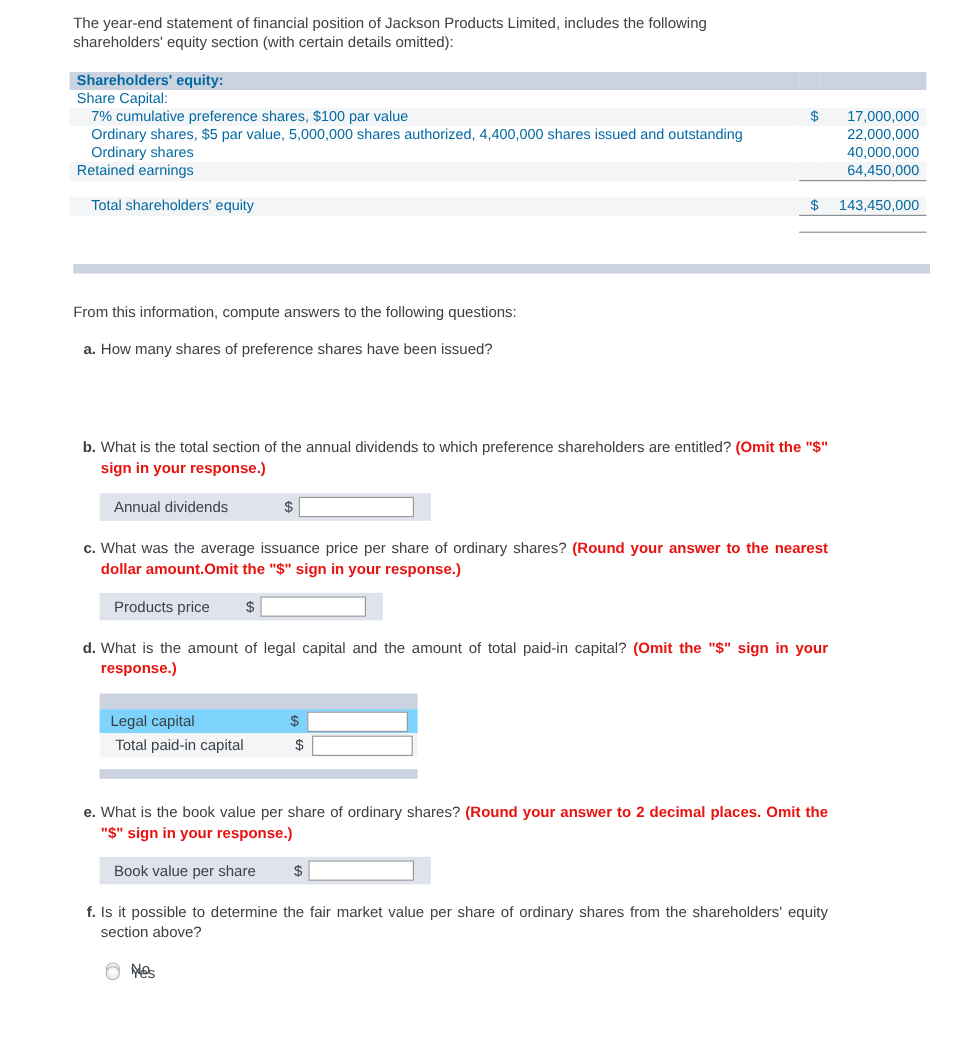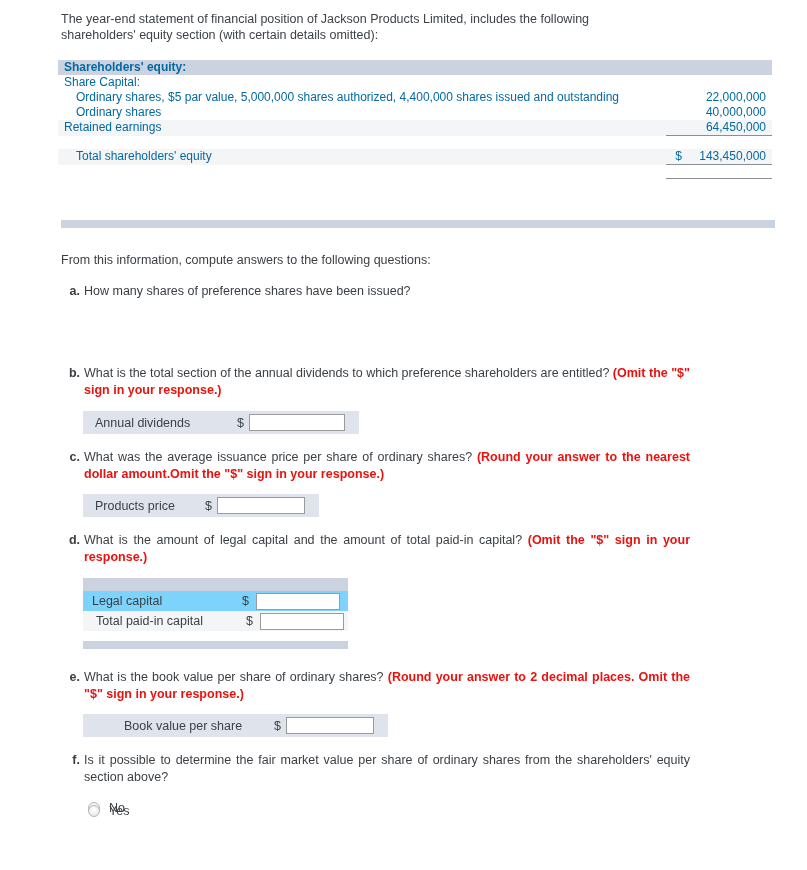--- a/index.html
+++ b/index.html
@@ -201,20 +201,25 @@
         <td class="cur"></td>
         <td class="amt"></td>
       </tr>
 
       <tr class="white">
         <td class="lbl">Share Capital:</td>
         <td class="cur"></td>
         <td class="amt"></td>
       </tr>
 
+      <tr class="gray">
+        <td class="lbl i1">7% cumulative preference shares, $100 par value</td>
+        <td class="cur">$</td>
+        <td class="amt">17,000,000</td>
+      </tr>
 
       <tr class="white">
         <td class="lbl i1">Ordinary shares, $5 par value, 5,000,000 shares authorized, 4,400,000 shares issued and outstanding</td>
         <td class="cur"></td>
         <td class="amt">22,000,000</td>
       </tr>
 
 
       <tr class="white">
         <td class="lbl i1">Ordinary shares</td>
@@ -297,21 +302,21 @@
       <span class="dcur dollar">$</span>
       <input class="tbox" type="text" style="width: 84px;" value="">
     </div>
     <div class="foot"></div>
   </div>
 
   <div class="qblock" style="left:64px; top:669px; width:626px;">
     <span class="qlet">e.</span>
     <span class="qtext"><span>What is the book value per share of ordinary shares? </span><span class="red">(Round your answer to 2 decimal places. Omit the "$" sign in your response.)</span></span>
   </div>
-  <div class="panel" style="left:83px; top:714px; width:276px; height:23px;padding-left:29px;">
+  <div class="panel" style="left:83px; top:714px; width:276px; height:23px;">
     <div class="row">
       <span class="plabel" style="width:150px;">Book value per share</span>
       <span class="dollar">$</span>
       <input class="tbox" type="text" style="margin-left: 5px; width: 88px;" value="">
     </div>
   </div>
 
   <div class="qblock" style="left:64px; top:752px; width:626px;">
     <span class="qlet">f.</span>
     <span class="qtext">Is it possible to determine the fair market value per share of ordinary shares from the shareholders' equity section above?</span>

